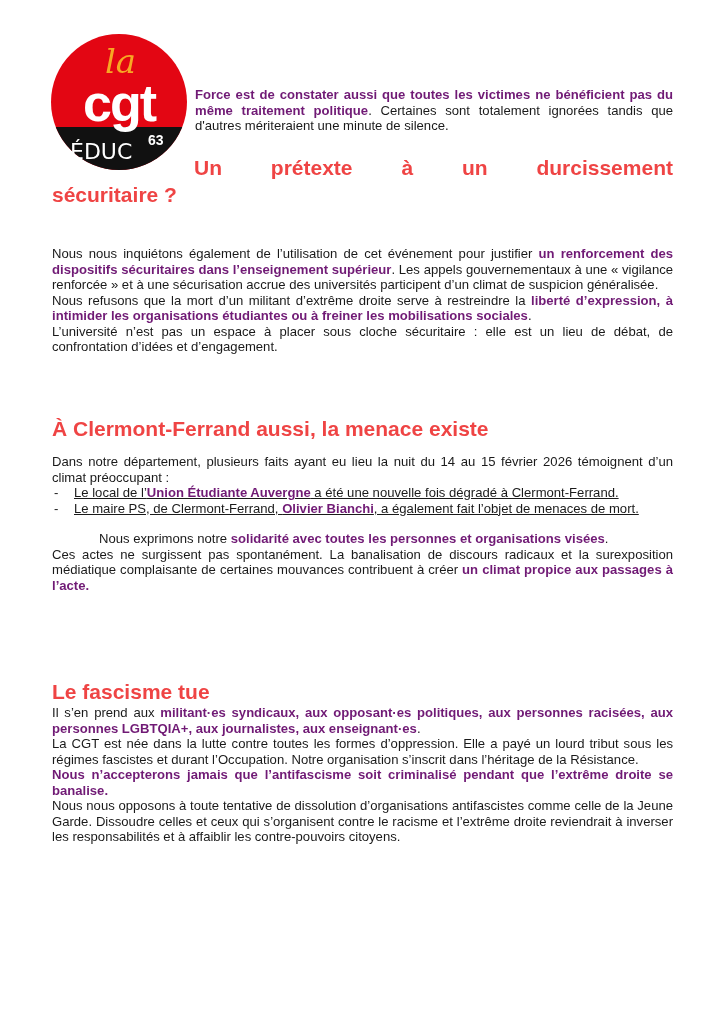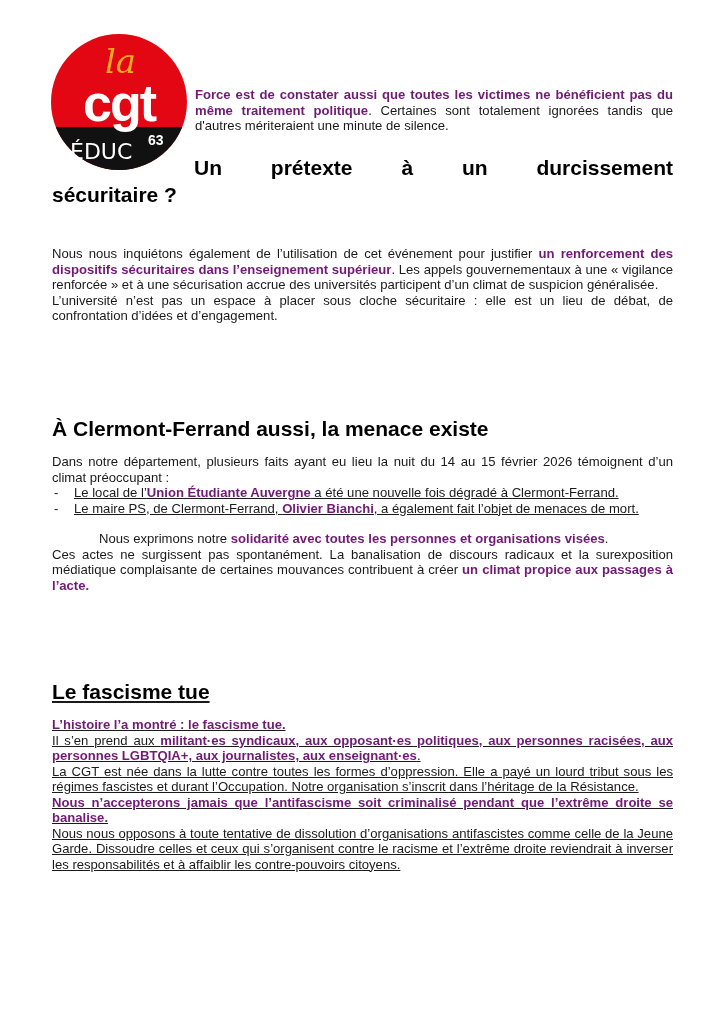--- a/index.html
+++ b/index.html
@@ -9,21 +9,21 @@
 
     
     .logo { position: absolute; left: 50px; top: 33px; width: 138px; height: 138px; }
     .logo svg { width: 138px; height: 138px; display: block; }
 
     
     .intro { position: absolute; left: 195px; top: 87px; width: 478px;
              font-size: 13.1px; line-height: 15.5px; text-align: justify; }
 
     
-    .h-red { color: #000000; font-weight: bold; font-size: 21px; line-height: 27px;
+    .h-red { color: #ef4444; font-weight: bold; font-size: 21px; line-height: 27px;
              margin: 0; }
     .h1-wrap { position: absolute; left: 52px; top: 154px; width: 621px; }
     .h1-line1 { display: flex; justify-content: space-between; padding-left: 142px; }
     .h1-line2 { display: block; }
 
     .block { position: absolute; left: 52px; width: 621px; font-size: 13.1px;
              line-height: 15.5px; text-align: justify; }
     .block p { margin: 0; }
     .b { font-weight: bold; color: #701a75; }
 
@@ -64,36 +64,36 @@
       <span>prétexte</span>
       <span>à</span>
       <span>un</span>
       <span>durcissement</span>
     </div>
     <div class="h-red h1-line2">sécuritaire ?</div>
   </div>
 
   <div class="block" style="top:228px;margin-top:18px;">
     <p><span>Nous nous inquiétons également de l’utilisation de cet événement pour justifier </span><span class="b">un renforcement des dispositifs sécuritaires dans l’enseignement supérieur</span><span>. Les appels gouvernementaux à une « vigilance renforcée » et à une sécurisation accrue des universités participent d’un climat de suspicion généralisée.</span></p>
+    <p><span>Nous refusons que la mort d’un militant d’extrême droite serve à restreindre la </span><span class="b">liberté d’expression, à intimider les organisations étudiantes ou à freiner les mobilisations sociales</span><span>.</span></p>
     <p>L’université n’est pas un espace à placer sous cloche sécuritaire : elle est un lieu de débat, de confrontation d’idées et d’engagement.</p>
   </div>
 
   <div class="block" style="top:415px;">
     <h2 class="h-red">À Clermont-Ferrand aussi, la menace existe</h2>
     <p style="margin-top:12px;">Dans notre département, plusieurs faits ayant eu lieu la nuit du 14 au 15 février 2026 témoignent d’un climat préoccupant :</p>
     <ul class="list">
       <li><span>Le local de l’</span><span class="b">Union Étudiante Auvergne</span><span> a été une nouvelle fois dégradé à Clermont-Ferrand.</span></li>
       <li><span>Le maire PS, de Clermont-Ferrand, </span><span class="b">Olivier Bianchi</span><span>, a également fait l’objet de menaces de mort.</span></li>
     </ul>
     <p style="margin-top:15px;margin-left:47px;"><span>Nous exprimons notre </span><span class="b">solidarité avec toutes les personnes et organisations visées</span><span>.</span></p>
     <p><span>Ces actes ne surgissent pas spontanément. La banalisation de discours radicaux et la surexposition médiatique complaisante de certaines mouvances contribuent à créer </span><span class="b">un climat propice aux passages à l’acte.</span></p>
   </div>
 
-  <div class="block" style="top:678px;text-decoration:underline;">
+  <div class="block" style="top:678px;">
     <h2 class="h-red">Le fascisme tue</h2>
-    <p class="b" style="margin-top:12px;">L’histoire l’a montré : le fascisme tue.</p>
     <p><span>Il s’en prend aux </span><span class="b">militant·es syndicaux, aux opposant·es politiques, aux personnes racisées, aux personnes LGBTQIA+, aux journalistes, aux enseignant·es</span><span>.</span></p>
     <p>La CGT est née dans la lutte contre toutes les formes d’oppression. Elle a payé un lourd tribut sous les régimes fascistes et durant l’Occupation. Notre organisation s’inscrit dans l’héritage de la Résistance.</p>
     <p class="b">Nous n’accepterons jamais que l’antifascisme soit criminalisé pendant que l’extrême droite se banalise.</p>
     <p>Nous nous opposons à toute tentative de dissolution d’organisations antifascistes comme celle de la Jeune Garde. Dissoudre celles et ceux qui s’organisent contre le racisme et l’extrême droite reviendrait à inverser les responsabilités et à affaiblir les contre-pouvoirs citoyens.</p>
   </div>
 
 </div>
 
 </body></html>

